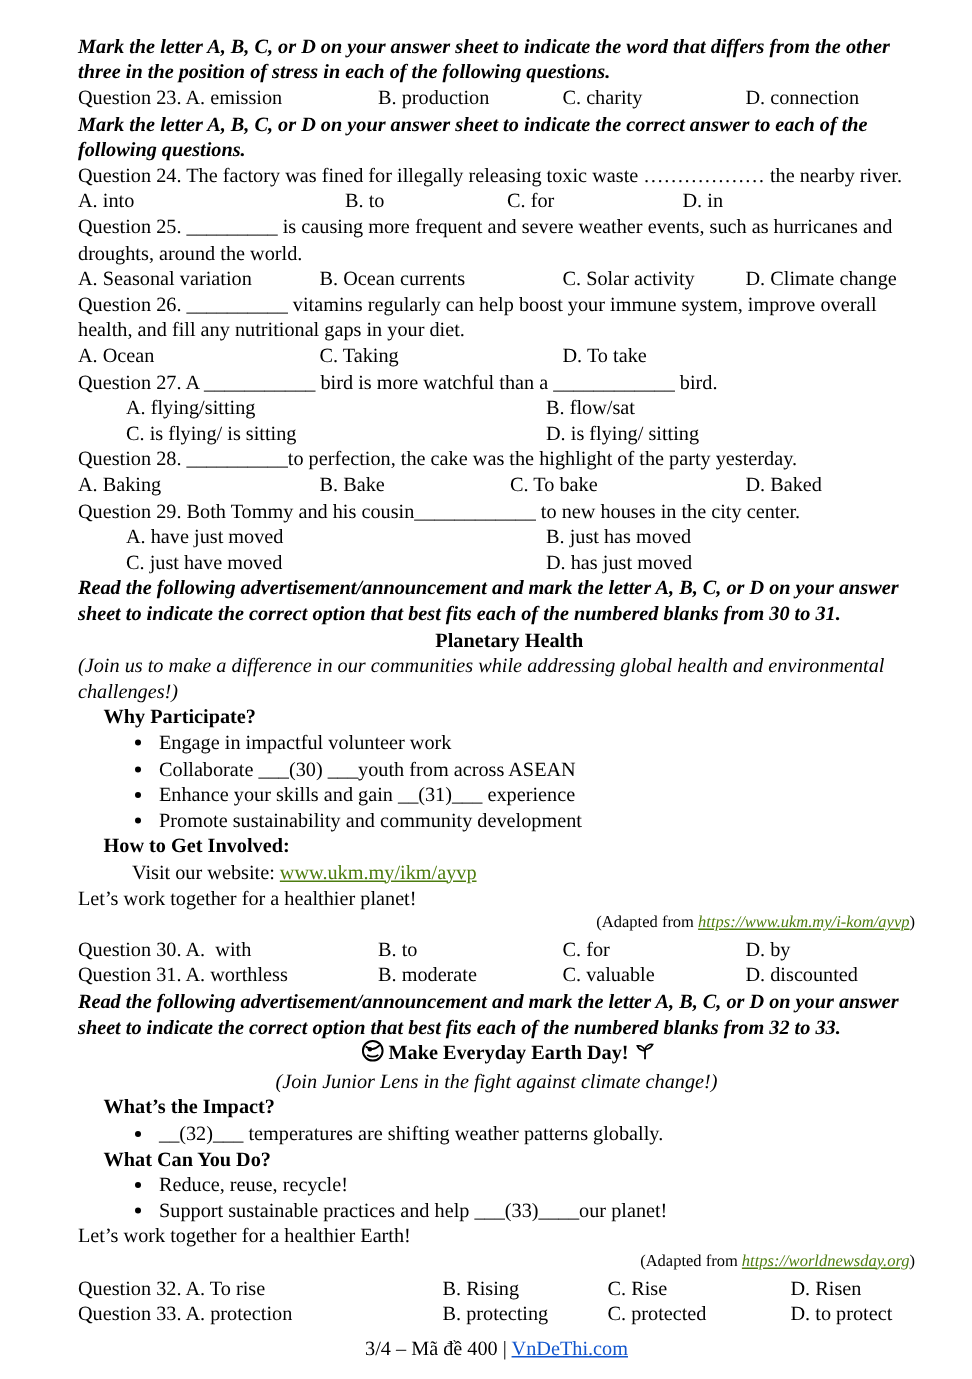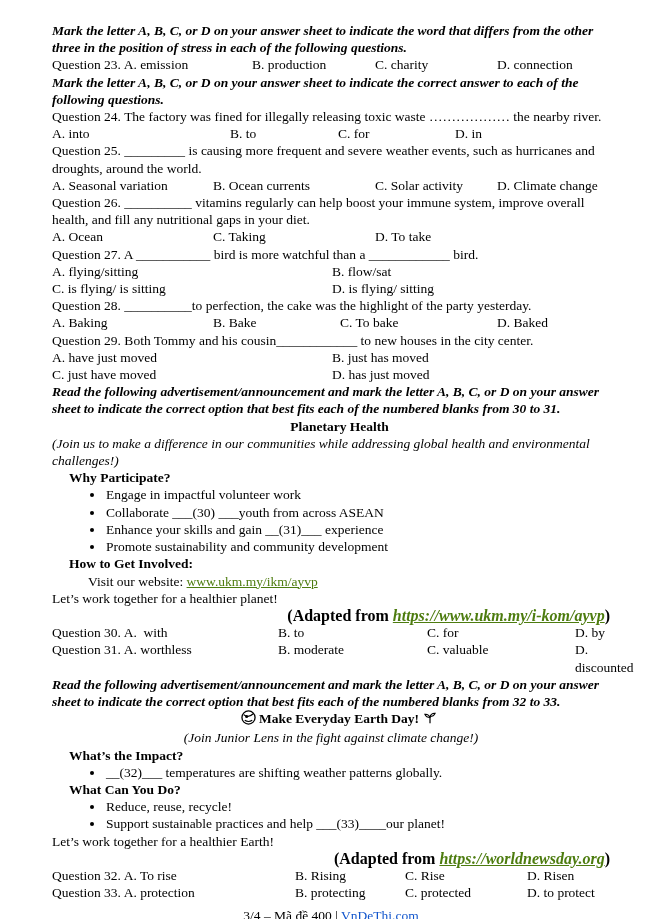--- a/index.html
+++ b/index.html
@@ -18,28 +18,28 @@
   .b  { font-weight: bold; margin-left: 17px; }
   .i  { font-style: italic; }
   .center { text-align: center; }
   .right  { text-align: right; }
   .row { display: grid; }
   .cell { white-space: pre-wrap; }
   .r-q23 { grid-template-columns: 200px 123px 122px 1fr; }
   .r-q24 { grid-template-columns: 178px 108px 117px 1fr; }
   .r-q25 { grid-template-columns: 161px 162px 122px 1fr; }
   .r-q28 { grid-template-columns: 161px 127px 157px 1fr; }
-  .r-q30 { grid-template-columns: 200px 123px 122px 1fr; gap: 26px; }
+  .r-q30 { grid-template-columns: 200px 123px 122px 1fr; }
   .r-q32 { grid-template-columns: 243px 110px 122px 1fr; }
-  .r-2col { grid-template-columns: 280px 1fr; }
+  .r-2col { grid-template-columns: 280px 1fr; margin-left: 32px; }
   ul { margin: 0; padding-left: 53px; list-style: disc; }
   li { padding-left: 1px; }
   .indent1 { padding-left: 36px; }
   .ulink { text-decoration: underline; color: #4d7c0f; cursor: pointer; }
-  .src { font-size: 16px; font-weight: bold; }
+  .src { font-size: 11px; }
   .title-icon { display: inline-block; vertical-align: -2px; }
   .footer { margin-top: 6px; text-align: center; }
   .footer-link { color: #1155CC; text-decoration: underline; cursor: pointer; }
 </style>
 </head>
 <body>
 
 <div class="doc">
 
   <div class="bi">Mark the letter A, B, C, or D on your answer sheet to indicate the word that differs from the other three in the position of stress in each of the following questions.</div>

